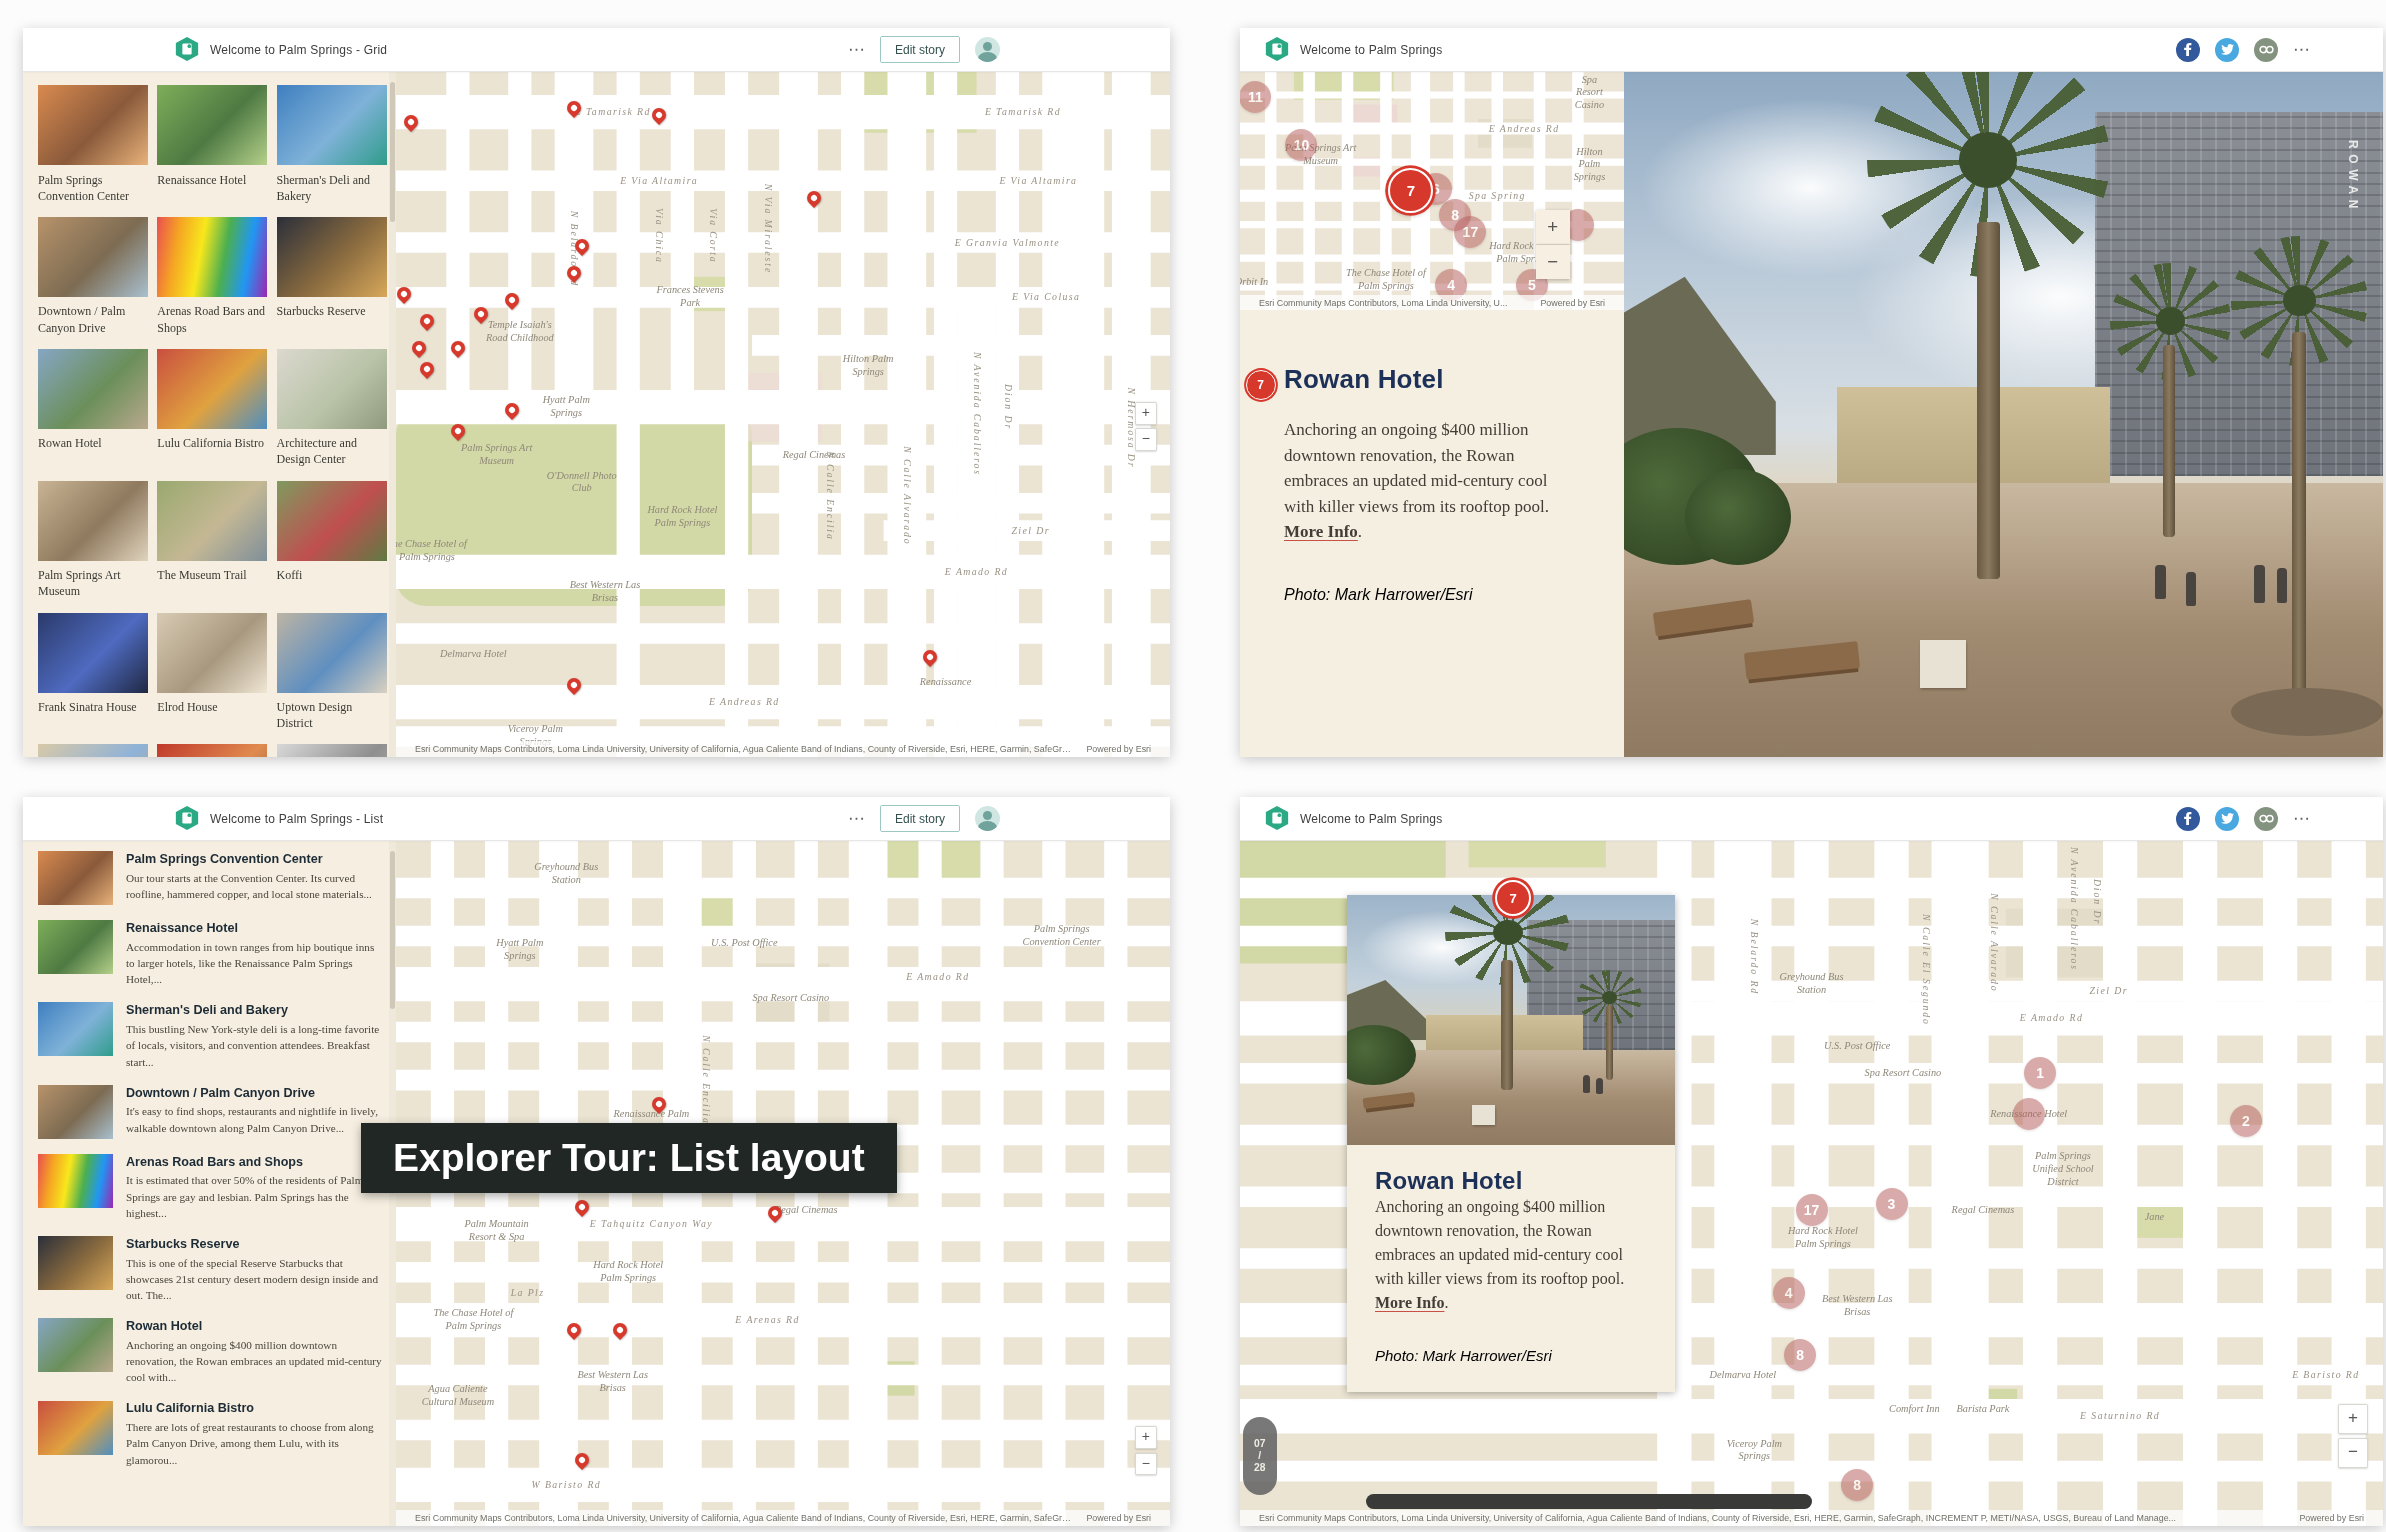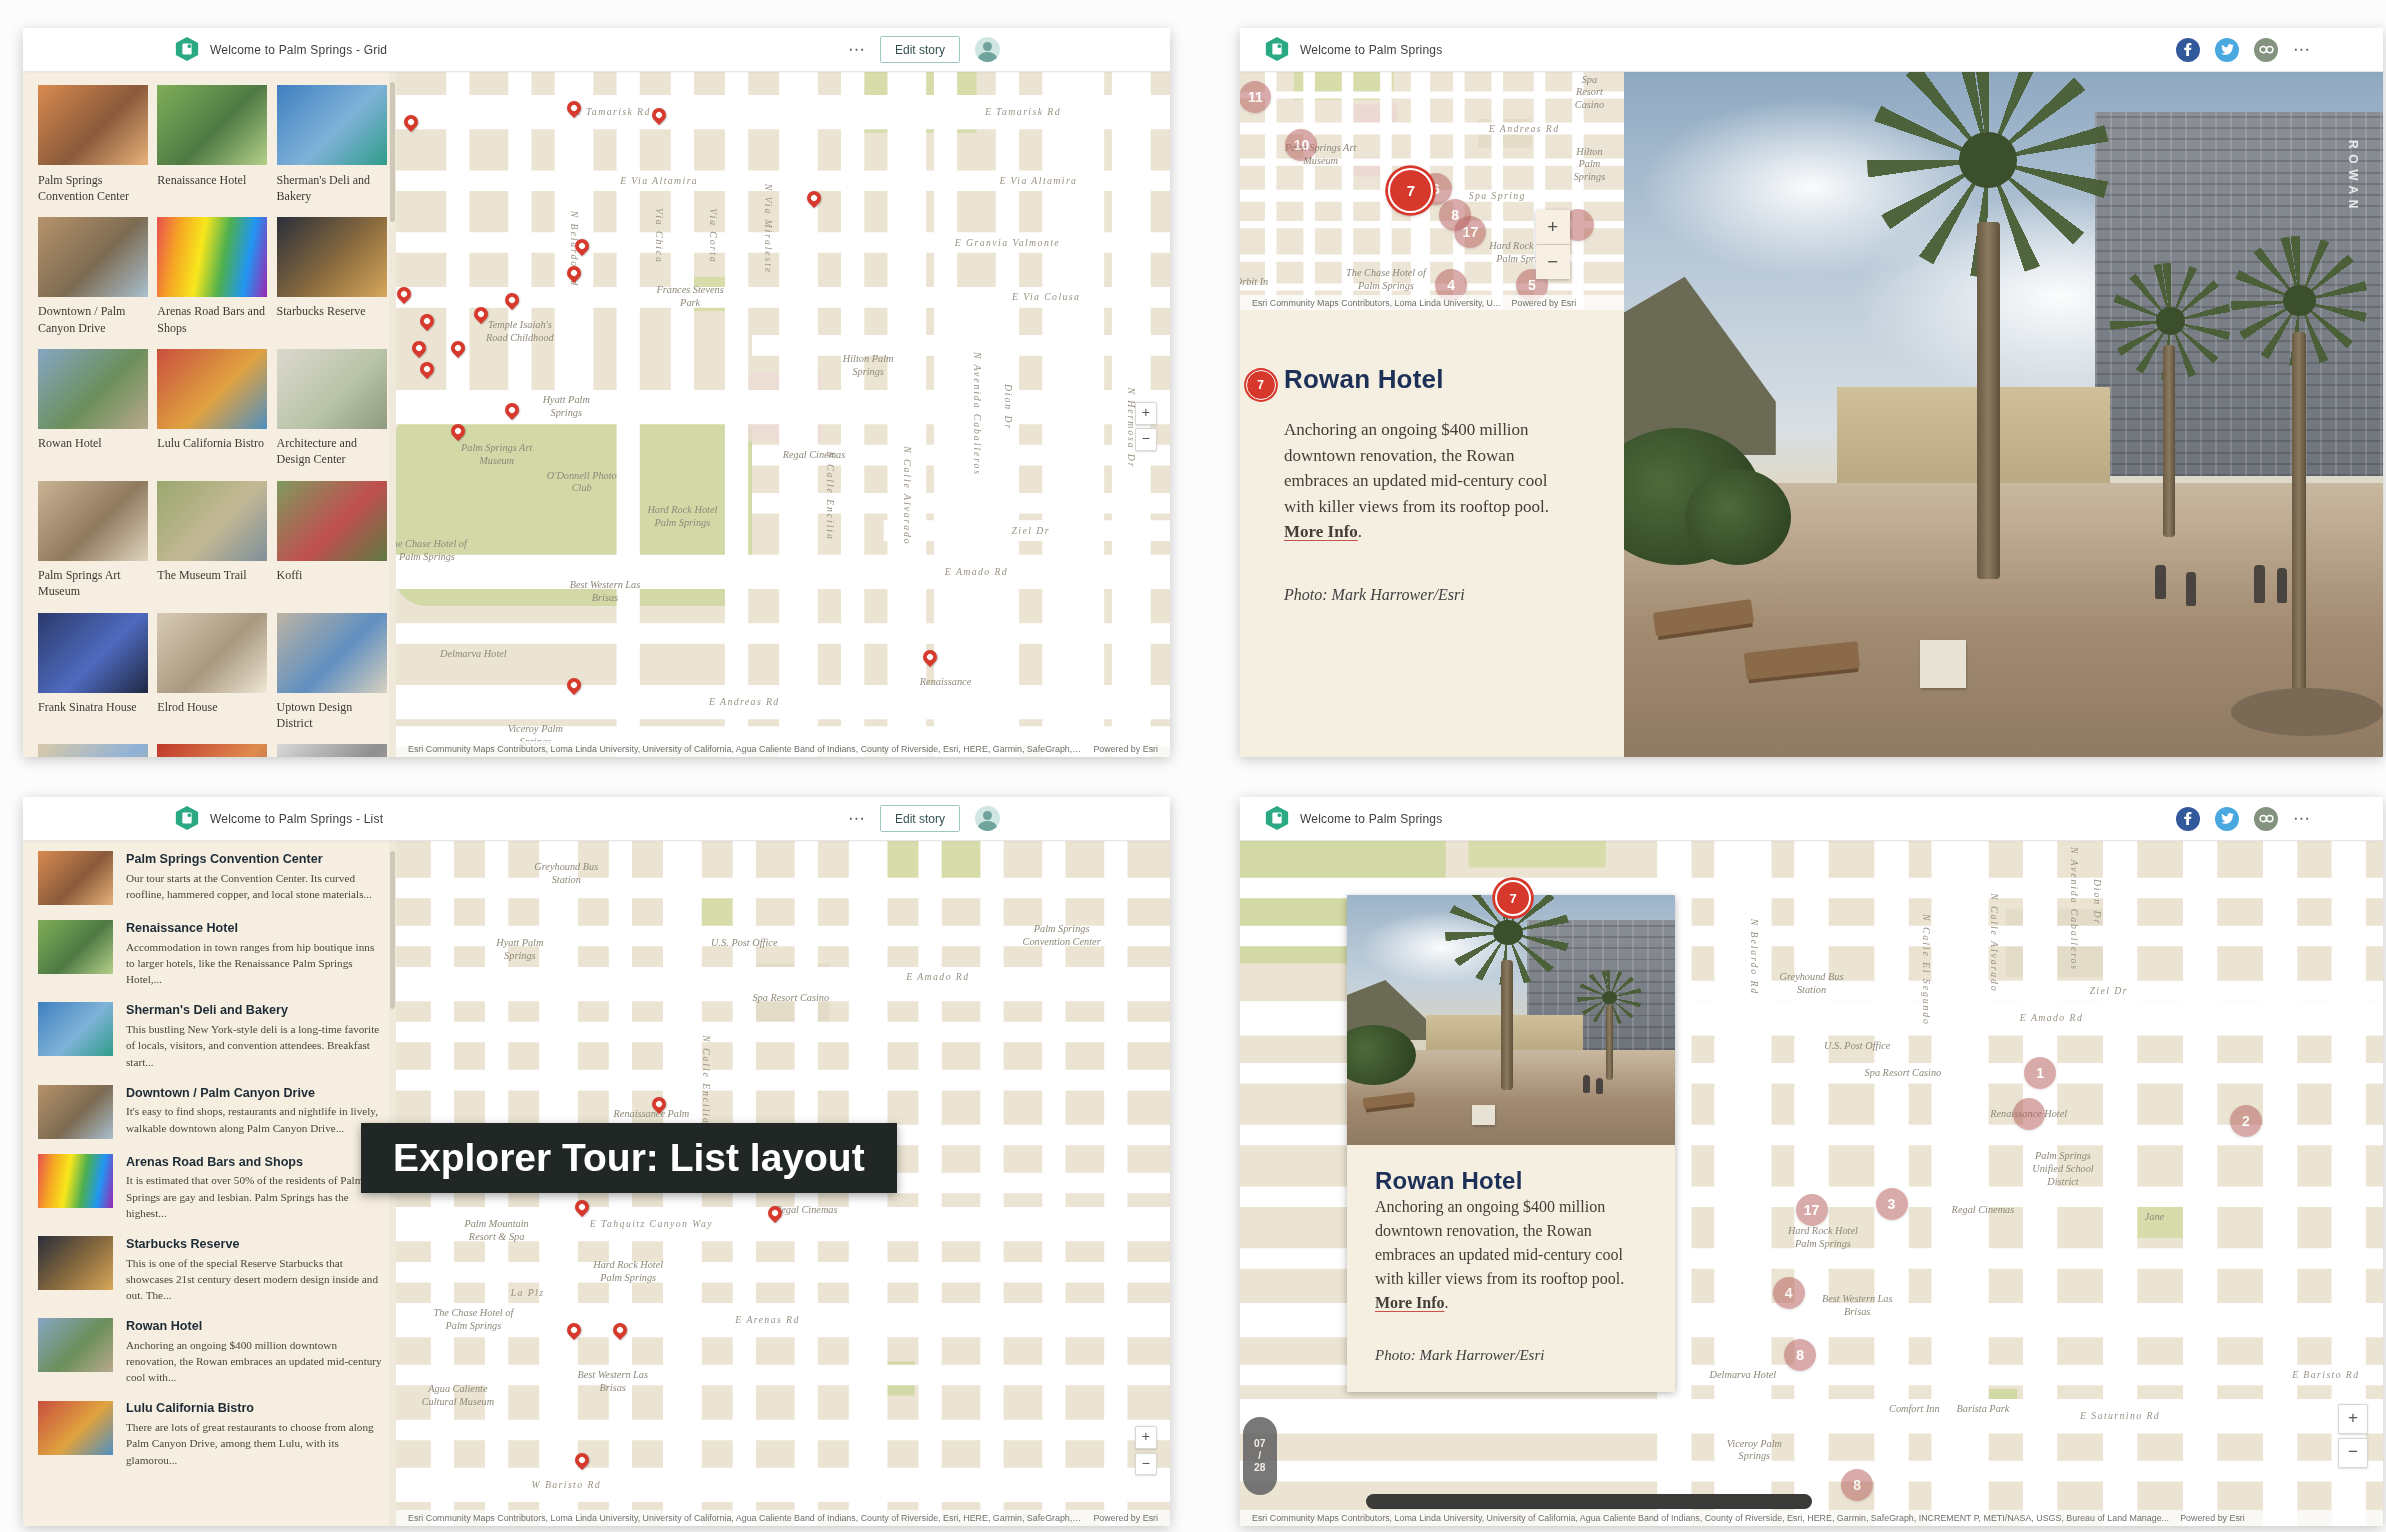--- a/index.html
+++ b/index.html
@@ -59,22 +59,22 @@
        border-radius:50% 50% 50% 0;transform:rotate(-45deg);box-shadow:0 0.9px 1.9px rgba(0,0,0,.35);z-index:5;cursor:pointer;}
   .pin:after{content:"";position:absolute;left:4.2px;top:4.2px;width:5.6px;height:5.6px;border-radius:50%;background:#fff;}
   .mdot{position:absolute;width:32px;height:32px;margin:-16px 0 0 -16px;border-radius:50%;
         background:rgba(181,94,92,.88);color:#fff;font-size:14px;font-weight:bold;
         display:flex;align-items:center;justify-content:center;z-index:6;cursor:pointer;
         box-shadow:0 0.9px 2.8px rgba(0,0,0,.2);}
   .mdot.active{width:41px;height:41px;margin:-20.5px 0 0 -20.5px;background:#d7382c;border:2.8px solid #fff;
                box-shadow:0 0 0 2.8px #d7382c,0 1.9px 5.6px rgba(0,0,0,.35);font-size:15px;z-index:7;}
   .mdot.dim{opacity:.6;}
   .attr{position:absolute;left:0;right:0;bottom:0;height:16px;background:rgba(255,255,255,.75);
-        font-size:8.9px;color:#6f6f68;line-height:16px;padding:0 12px;white-space:nowrap;
-        overflow:hidden;z-index:9;display:flex;justify-content:flex-start;gap:11.2px;}
+        font-size:8.9px;color:#6f6f68;line-height:16px;padding:0 19px;white-space:nowrap;
+        overflow:hidden;z-index:9;display:flex;justify-content:space-between;gap:11.2px;}
   .attr .pw{flex:0 0 auto;}
   .attr .at{overflow:hidden;text-overflow:ellipsis;}
   .zoomctl{position:absolute;z-index:10;display:flex;flex-direction:column;gap:3.7px;}
   .zbtn{width:20.5px;height:20.5px;background:#fff;border:0.9px solid #d8d8d2;border-radius:1.9px;color:#555;
         font-size:14px;line-height:18.6px;text-align:center;cursor:pointer;box-shadow:0 0.9px 1.9px rgba(0,0,0,.15);}
   .zoomctl.cream{gap:0;}
   .zoomctl.cream .zbtn{width:34px;height:34px;background:#f6efe2;border:none;border-radius:0;
         font-size:18.6px;line-height:34px;box-shadow:0 0.9px 3.7px rgba(0,0,0,.25);}
   .zoomctl.cream .zbtn:first-child{border-bottom:0.9px solid #ddd5c4;}
   .scrub{position:absolute;height:15px;border-radius:7.5px;background:#3a3a38;z-index:8;cursor:pointer;}
@@ -85,21 +85,21 @@
 
   
   .stop-col{position:absolute;left:0;top:282px;width:384px;bottom:0;background:#f5efe2;z-index:5;}
   .stop-badge{position:absolute;width:28px;height:28px;border-radius:50%;background:#d7382c;border:1.9px solid #fff;
               box-shadow:0 0 0 1.9px #d7382c;color:#fff;font-size:12px;font-weight:bold;
               display:flex;align-items:center;justify-content:center;z-index:6;}
   .stop-name{font-size:26px;font-weight:bold;color:#1d3057;letter-spacing:0.2px;}
   .stop-body{font-family:"Liberation Serif",serif;font-size:17px;line-height:1.5;color:#423e37;}
   .stop-body .more{color:#423e37;font-weight:bold;text-decoration:underline;text-decoration-color:#c75146;
                    text-underline-offset:2.8px;cursor:pointer;}
-  .stop-credit{font-family:Liberation Serif, serif;font-style:italic;font-size:16px;color:#404040;}
+  .stop-credit{font-family:Liberation Sans, sans-serif;font-style:italic;font-size:16px;color:#000000;}
   .counter-pill{position:absolute;left:2.8px;top:620px;width:34px;height:78px;border-radius:17px;
                 background:rgba(96,96,96,.85);z-index:12;display:flex;flex-direction:column;
                 align-items:center;justify-content:center;font-size:10.3px;font-weight:bold;
                 color:#efece2;line-height:12px;}
 
   
   .photo{position:absolute;overflow:hidden;background:linear-gradient(180deg,#8fa9c2 0%,#b9c9d8 28%,#d8dfe4 52%,#ded8c8 60%);}
   #p-tr .photo{left:384px;top:43px;right:0;bottom:0;z-index:4;}
   .ph{position:absolute;}
   .cloud{background:radial-gradient(ellipse at center,rgba(255,255,255,.95),rgba(255,255,255,0) 70%);}

